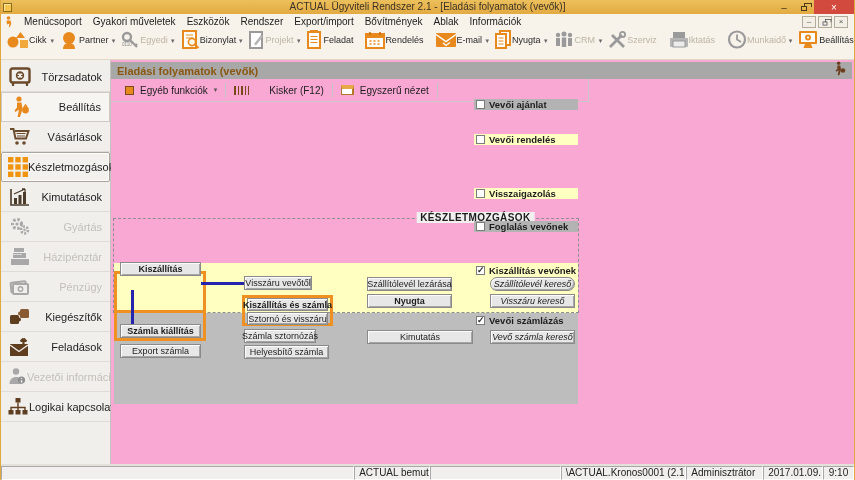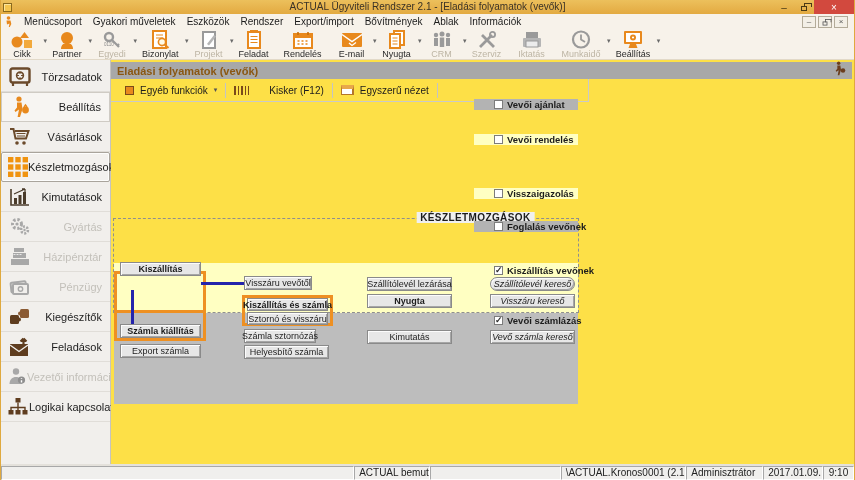--- a/index.html
+++ b/index.html
@@ -21,37 +21,37 @@
   .menubar { height:15px; background:#f7f2ea; display:flex; align-items:center; gap:11px; padding:0 6px 0 4px; font-size:10px; flex:0 0 auto; }
   .mitem { white-space:nowrap; cursor:default; }
   .menu-person-icon { width:8px; height:11px; flex:0 0 auto; }
   .mdi-ctrls { margin-left:auto; display:flex; gap:2px; }
   .mdibtn { width:14px; height:12px; border:1px solid #b3ab99; background:#f3efe6; font-size:8px; display:flex; align-items:center; justify-content:center; color:#555; }
   .mdibtn .restore-sq { transform:scale(.8); margin-top:3px; border-color:#555; }
   .mdibtn .restore-sq::before { border-color:#555; }
 
   
   .toolbar { height:31px; background:#f7f2ea; border-bottom:1px solid #e2d9c8; display:flex; align-items:flex-start; gap:15px; padding:1px 4px 0 6px; flex:0 0 auto; }
-  .titem { display:flex; flex-direction:column; align-items:center; position:relative; min-width:30px; }
+  .titem { display:flex; flex-direction:row; align-items:center; position:relative; min-width:30px; }
   .ticon { height:19px; display:flex; align-items:center; }
   .tlabel { font-size:9px; color:#2a2a2a; white-space:nowrap; }
   .titem.disabled .tlabel { color:#bdb5a4; }
   .titem .caret { position:absolute; right:-10px; top:7px; font-size:7px; color:#6a6a6a; }
 
   
   .main { flex:1 1 auto; display:flex; min-height:0; }
   .sidebar { width:110px; background:#f1efec; border-right:1px solid #c6c3be; padding-top:2px; }
   .sitem { height:30px; display:flex; align-items:center; padding:0 8px 0 6px; border-bottom:1px solid #e0ddd8; }
   .sicon { width:26px; display:flex; justify-content:center; }
   .slabel { margin-left:auto; font-size:11px; color:#1c1c1c; white-space:nowrap; }
   .sitem.disabled .slabel { color:#c3c0ba; }
   .sitem.selected { border:1px solid #cfcbc4; background:#f7f5f2; }
   .sitem.highlighted { border:1px solid #a9a49c; background:#f3f1ee; border-radius:2px; box-shadow:inset 0 0 0 1px #fdfdfc; }
 
-  .content { flex:1; position:relative; background:#fde047; overflow:hidden; }
+  .content { flex:1; position:relative; background:#f9a8d4; overflow:hidden; }
   .c-header { position:absolute; left:0; top:2px; right:2px; height:17px; background:#a8a8a8; display:flex; align-items:center; padding:0 6px; }
   .c-header-title { font-size:11px; font-weight:bold; color:#8a5712; }
   .c-header-icon { margin-left:auto; }
   .c-toolbar { position:absolute; left:0; top:19px; width:478px; height:23px; border-bottom:1px solid #c9c9c9; border-right:1px solid #c9c9c9; display:flex; align-items:center; padding-left:6px; font-size:10px; }
   .ctb { display:flex; align-items:center; gap:6px; padding:0 8px; cursor:default; white-space:nowrap; }
   .caret2 { font-size:7px; color:#555; }
   .ctsep { width:1px; height:15px; background:#c4c4c4; }
   .ic-func { width:9px; height:9px; background:#e8891d; border:1px solid #7a4a1a; }
   .ic-barcode { width:15px; height:9px; background:repeating-linear-gradient(90deg,#7a4a1a 0 1.5px,transparent 1.5px 3.5px); margin-right:14px; }
   .ic-grid { width:13px; height:10px; border:1px solid #b5772a; border-top:4px solid #e8a84a; background:#fff; box-shadow:inset -1px 0 0 #b5772a; }
@@ -60,21 +60,21 @@
   .band-yellow { position:absolute; left:3px; top:203px; width:464px; height:50px; background:#ffffc2; }
   .band-gray  { position:absolute; left:3px; top:253px; width:464px; height:91px; background:#bdbdbd; }
   .dashed-box { position:absolute; left:2px; top:158px; width:466px; height:95px; border:1px dashed #8f8f8f; }
   .group-label { position:absolute; top:152px; left:50%; transform:translateX(-56%); background:#f0f0f0; padding:0 4px; font-size:10px; font-weight:bold; letter-spacing:.4px; }
   .hl-box { position:absolute; border:3px solid #ee9022; background:transparent; }
   .hl-divider { position:absolute; background:#ee9022; }
   .conn { position:absolute; background:#2424ac; }
   .btn { position:absolute; height:14px; background:#e7e7e7; border:1px solid #8a8a8a; box-shadow:inset 1px 1px 0 #fcfcfc, inset -1px -1px 0 #a6a6a6; font-size:9px; display:flex; align-items:center; justify-content:center; white-space:nowrap; cursor:default; }
   .btn.bold { font-weight:bold; }
   .btn.italic { font-style:italic; }
-  .cbrow { position:absolute; left:363px; width:104px; height:11px; display:flex; align-items:center; gap:4px; padding-left:20px; font-size:9.5px; font-weight:bold; white-space:nowrap; }
+  .cbrow { position:absolute; left:363px; width:104px; height:11px; display:flex; align-items:center; gap:4px; padding-left:2px; font-size:9.5px; font-weight:bold; white-space:nowrap; }
   .cbbox { width:9px; height:9px; background:#fff; border:1px solid #7c7c7c; position:relative; flex:0 0 auto; }
   .cbrow.checked .cbbox::after { content:"✓"; position:absolute; left:0px; top:-2.5px; font-size:9px; font-weight:bold; color:#2a2a2a; }
 
   
   .statusbar { height:16px; border-top:2px solid #e4e1db; background:#f0efed; display:flex; font-size:10px; flex:0 0 auto; }
   .sseg { border:1px solid; border-color:#a8a8a8 #ffffff #ffffff #a8a8a8; padding:0 4px; white-space:nowrap; overflow:hidden; line-height:12px; color:#222; }
   .sseg.center { text-align:center; }
 </style>
 </head>
 <body>
@@ -468,21 +468,21 @@
       <div class="btn" style="left:256px; top:217px; width:85px;">Szállítólevél lezárása</div>
       <div class="btn italic" style="left:379px; top:217px; width:85px;border-radius:7px;">Szállítólevél kereső</div>
       <div class="btn bold" style="left:256px; top:234px; width:85px;">Nyugta</div>
       <div class="btn italic" style="left:379px; top:234px; width:85px;">Visszáru kereső</div>
       <div class="btn bold" style="left:136px; top:238px; width:81px; height:13px;">Kiszállítás és számla</div>
       <div class="btn" style="left:136px; top:252px; width:81px; height:13px;">Sztornó és visszáru</div>
       <div class="btn bold" style="left:9px; top:264px; width:81px;">Számla kiállítás</div>
       <div class="btn" style="left:9px; top:284px; width:81px;">Export számla</div>
       <div class="btn" style="left:133px; top:269px; width:72px;">Számla sztornózás</div>
       <div class="btn" style="left:133px; top:285px; width:85px;">Helyesbítő számla</div>
-      <div class="btn" style="left:256px; top:270px; width:85px;">Kimutatás</div>
+      <div class="btn" style="left:256px; top:270px; width:106px;">Kimutatás</div>
       <div class="btn italic" style="left:379px; top:270px; width:85px;">Vevő számla kereső</div>
 
       <div class="cbrow" style="top: 39px; background: rgb(179, 179, 179);">
         <span class="cbbox"></span>
         <span>Vevői ajánlat</span>
       </div>
       <div class="cbrow" style="top: 74px; background: rgb(255, 255, 194);">
         <span class="cbbox"></span>
         <span>Vevői rendelés</span>
       </div>

